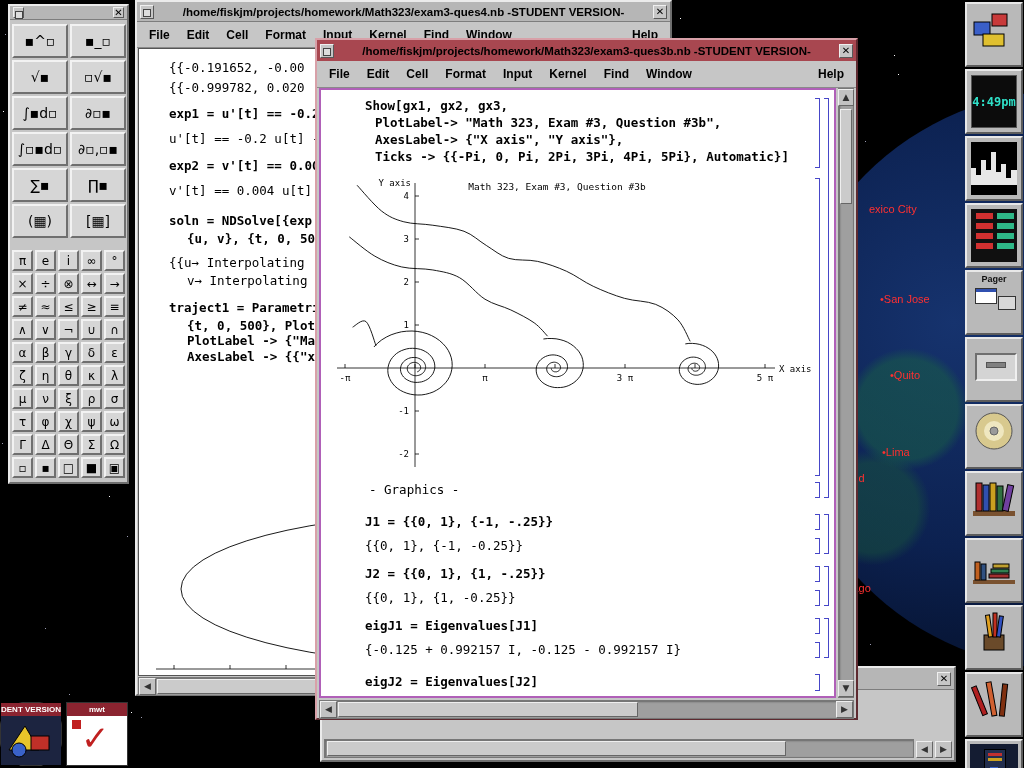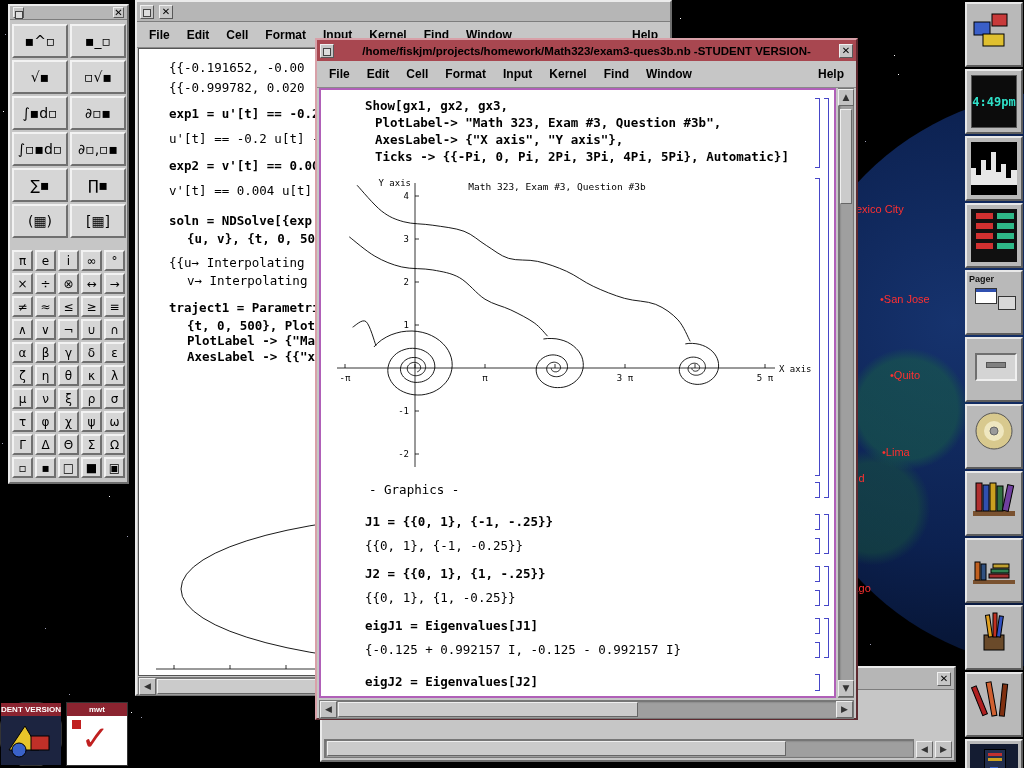--- a/index.html
+++ b/index.html
@@ -61,21 +61,21 @@
                  text-align:center;overflow:hidden;white-space:nowrap;}
   .dicon .dbody{position:relative;height:49px;}
   svg text{font-family:"DejaVu Sans Mono",monospace;}
 </style>
 </head>
 <body>
 
 <div id="stars" style="box-shadow: rgb(255, 255, 255) 596px 399px 0px, rgb(154, 154, 176) 715px 578px 0px, rgb(154, 154, 176) 533px 116px 0px, rgb(255, 255, 255) 231px 220px 0px, rgb(154, 154, 176) 727px 515px 0px, rgb(255, 255, 255) 262px 80px 0px, rgb(154, 154, 176) 870px 644px 0px, rgb(154, 154, 176) 287px 646px 0px, rgb(255, 255, 255) 784px 739px 0px, rgb(154, 154, 176) 117px 258px 0px, rgb(154, 154, 176) 57px 206px 0px, rgb(154, 154, 176) 786px 208px 0px, rgb(154, 154, 176) 2px 443px 0px, rgb(255, 255, 255) 667px 539px 0px, rgb(255, 255, 255) 832px 176px 0px, rgb(154, 154, 176) 438px 704px 0px, rgb(154, 154, 176) 866px 222px 0px, rgb(154, 154, 176) 500px 19px 0px, rgb(154, 154, 176) 959px 185px 0px, rgb(154, 154, 176) 629px 563px 0px, rgb(154, 154, 176) 826px 466px 0px, rgb(154, 154, 176) 90px 206px 0px, rgb(154, 154, 176) 921px 749px 0px, rgb(154, 154, 176) 833px 170px 0px, rgb(154, 154, 176) 73px 19px 0px, rgb(255, 255, 255) 364px 416px 0px, rgb(154, 154, 176) 434px 291px 0px, rgb(154, 154, 176) 644px 319px 0px, rgb(255, 255, 255) 775px 331px 0px, rgb(154, 154, 176) 175px 523px 0px, rgb(154, 154, 176) 782px 482px 0px, rgb(154, 154, 176) 427px 180px 0px, rgb(154, 154, 176) 337px 414px 0px, rgb(154, 154, 176) 1011px 632px 0px, rgb(154, 154, 176) 100px 732px 0px, rgb(154, 154, 176) 609px 95px 0px, rgb(154, 154, 176) 851px 514px 0px, rgb(255, 255, 255) 799px 494px 0px, rgb(154, 154, 176) 345px 98px 0px, rgb(154, 154, 176) 69px 694px 0px, rgb(154, 154, 176) 725px 390px 0px, rgb(154, 154, 176) 93px 413px 0px, rgb(255, 255, 255) 973px 22px 0px, rgb(154, 154, 176) 957px 468px 0px, rgb(154, 154, 176) 536px 353px 0px, rgb(154, 154, 176) 237px 168px 0px, rgb(154, 154, 176) 339px 760px 0px, rgb(154, 154, 176) 236px 539px 0px, rgb(154, 154, 176) 724px 679px 0px, rgb(255, 255, 255) 65px 419px 0px, rgb(255, 255, 255) 656px 185px 0px, rgb(154, 154, 176) 961px 130px 0px, rgb(154, 154, 176) 249px 138px 0px, rgb(154, 154, 176) 247px 591px 0px, rgb(154, 154, 176) 57px 153px 0px, rgb(154, 154, 176) 45px 628px 0px, rgb(255, 255, 255) 894px 55px 0px, rgb(154, 154, 176) 198px 598px 0px, rgb(154, 154, 176) 388px 422px 0px, rgb(154, 154, 176) 709px 553px 0px, rgb(154, 154, 176) 420px 239px 0px, rgb(154, 154, 176) 810px 702px 0px, rgb(255, 255, 255) 55px 55px 0px, rgb(255, 255, 255) 570px 439px 0px, rgb(255, 255, 255) 843px 640px 0px, rgb(154, 154, 176) 51px 302px 0px, rgb(154, 154, 176) 37px 363px 0px, rgb(154, 154, 176) 628px 647px 0px, rgb(255, 255, 255) 680px 18px 0px, rgb(154, 154, 176) 578px 235px 0px, rgb(154, 154, 176) 171px 14px 0px, rgb(154, 154, 176) 722px 58px 0px, rgb(154, 154, 176) 703px 99px 0px, rgb(255, 255, 255) 3px 111px 0px, rgb(154, 154, 176) 765px 268px 0px, rgb(154, 154, 176) 703px 292px 0px, rgb(154, 154, 176) 844px 511px 0px, rgb(154, 154, 176) 5px 34px 0px, rgb(154, 154, 176) 362px 399px 0px, rgb(154, 154, 176) 764px 528px 0px, rgb(154, 154, 176) 96px 213px 0px, rgb(154, 154, 176) 739px 125px 0px, rgb(255, 255, 255) 872px 338px 0px, rgb(154, 154, 176) 127px 536px 0px, rgb(255, 255, 255) 996px 402px 0px, rgb(255, 255, 255) 311px 445px 0px, rgb(154, 154, 176) 982px 51px 0px, rgb(154, 154, 176) 545px 231px 0px, rgb(154, 154, 176) 200px 477px 0px, rgb(154, 154, 176) 268px 441px 0px, rgb(154, 154, 176) 244px 356px 0px, rgb(255, 255, 255) 109px 496px 0px, rgb(255, 255, 255) 841px 38px 0px, rgb(154, 154, 176) 886px 563px 0px, rgb(255, 255, 255) 403px 76px 0px, rgb(154, 154, 176) 639px 748px 0px, rgb(255, 255, 255) 677px 331px 0px, rgb(154, 154, 176) 843px 474px 0px, rgb(154, 154, 176) 655px 743px 0px, rgb(154, 154, 176) 158px 485px 0px, rgb(154, 154, 176) 949px 204px 0px, rgb(154, 154, 176) 545px 517px 0px, rgb(154, 154, 176) 206px 145px 0px, rgb(255, 255, 255) 598px 475px 0px, rgb(255, 255, 255) 742px 700px 0px, rgb(154, 154, 176) 141px 717px 0px, rgb(255, 255, 255) 1006px 103px 0px, rgb(154, 154, 176) 405px 193px 0px, rgb(255, 255, 255) 308px 414px 0px, rgb(154, 154, 176) 333px 265px 0px, rgb(154, 154, 176) 424px 236px 0px, rgb(255, 255, 255) 418px 199px 0px, rgb(154, 154, 176) 783px 693px 0px, rgb(154, 154, 176) 305px 215px 0px, rgb(154, 154, 176) 865px 141px 0px, rgb(154, 154, 176) 990px 195px 0px, rgb(154, 154, 176) 885px 484px 0px, rgb(154, 154, 176) 606px 731px 0px, rgb(255, 255, 255) 688px 99px 0px, rgb(255, 255, 255) 589px 13px 0px, rgb(255, 255, 255) 115px 138px 0px, rgb(255, 255, 255) 898px 74px 0px, rgb(154, 154, 176) 347px 496px 0px, rgb(154, 154, 176) 350px 276px 0px, rgb(255, 255, 255) 131px 712px 0px, rgb(154, 154, 176) 42px 444px 0px, rgb(154, 154, 176) 199px 572px 0px, rgb(255, 255, 255) 644px 576px 0px, rgb(255, 255, 255) 649px 701px 0px, rgb(154, 154, 176) 506px 680px 0px, rgb(154, 154, 176) 49px 240px 0px, rgb(255, 255, 255) 396px 58px 0px, rgb(255, 255, 255) 482px 660px 0px, rgb(154, 154, 176) 808px 676px 0px, rgb(255, 255, 255) 341px 729px 0px, rgb(154, 154, 176) 293px 680px 0px, rgb(154, 154, 176) 468px 320px 0px, rgb(154, 154, 176) 660px 550px 0px, rgb(255, 255, 255) 695px 587px 0px, rgb(154, 154, 176) 120px 318px 0px, rgb(154, 154, 176) 893px 227px 0px, rgb(255, 255, 255) 942px 738px 0px, rgb(154, 154, 176) 691px 72px 0px, rgb(255, 255, 255) 323px 702px 0px, rgb(154, 154, 176) 986px 522px 0px, rgb(154, 154, 176) 252px 260px 0px, rgb(255, 255, 255) 613px 559px 0px, rgb(255, 255, 255) 404px 39px 0px, rgb(255, 255, 255) 817px 245px 0px, rgb(154, 154, 176) 875px 438px 0px;"></div>
 <div id="earth"></div>
 <div id="cities">
-    <div class="city" style="left: 856px; top: 203px;">exico City</div>
+    <div class="city" style="left: 856px; top: 203px; padding-left: 13px;">exico City</div>
     <div class="city" style="left: 880px; top: 293px;">•San Jose</div>
     <div class="city" style="left: 890px; top: 369px;">•Quito</div>
     <div class="city" style="left: 882px; top: 446px;">•Lima</div>
     <div class="city" style="left: 850px; top: 472px;">ind</div>
     <div class="city" style="left: 847px; top: 582px;">tiago</div>
   </div>
 
 <div id="palette" class="window" style="left:8px;top:4px;width:121px;height:480px;">
   <div class="titlebar" style="height:14px;">
     <span class="tb-btn tb-mini" style="width:11px;height:11px;flex-basis:11px;"></span>
@@ -146,20 +146,21 @@
       <div class="pbtn small">▪</div>
       <div class="pbtn small">□</div>
       <div class="pbtn small">■</div>
       <div class="pbtn small">▣</div>
     </div>
 </div>
 
 <div id="back-window" class="window" style="left:135px;top:0;width:537px;height:696px;z-index:10;">
   <div class="titlebar">
     <span class="tb-btn tb-mini"></span>
+    <span class="title">/home/fiskjm/projects/homework/Math323/exam3-ques4.nb  -STUDENT VERSION-</span>
     <span class="tb-btn">✕</span>
   </div>
   <div class="menubar" id="back-menus" style="top:20px;height:26px;">
       <span class="menu-item">File</span>
       <span class="menu-item">Edit</span>
       <span class="menu-item">Cell</span>
       <span class="menu-item">Format</span>
       <span class="menu-item">Input</span>
       <span class="menu-item">Kernel</span>
       <span class="menu-item">Find</span>
@@ -340,21 +341,21 @@
         <div style="position:absolute;left:5px;top:14px;width:17px;height:6px;background:#d03030;"></div>
         <div style="position:absolute;left:26px;top:14px;width:17px;height:6px;background:#2fb888;"></div>
         <div style="position:absolute;left:5px;top:24px;width:17px;height:6px;background:#d03030;"></div>
         <div style="position:absolute;left:26px;top:24px;width:17px;height:6px;background:#2fb888;"></div>
         <div style="position:absolute;left:5px;top:34px;width:17px;height:6px;background:#d03030;"></div>
         <div style="position:absolute;left:26px;top:34px;width:17px;height:6px;background:#2fb888;"></div>
       </div>
     </div>
     <div class="tile">
       <div style="position:absolute;inset:2px;">
-        <div style="font:bold 9px 'Liberation Sans';color:#111;">Pager</div>
+        <div style="text-align:center;font:bold 9px 'Liberation Sans';color:#111;">Pager</div>
         <div style="position:absolute;left:6px;top:14px;width:20px;height:14px;background:#fff;border:1px solid #333;">
           <div style="height:3px;background:#3050b0;"></div>
         </div>
         <div style="position:absolute;left:29px;top:22px;width:16px;height:12px;background:#d8d8d8;border:1px solid #333;"></div>
       </div>
     </div>
     <div class="tile">
       <div style="position:absolute;left:8px;top:14px;width:38px;height:24px;background:#d4d4d4;border:2px solid;border-color:#6f6f6f #efefef #efefef #6f6f6f;">
         <div style="margin:7px auto;width:18px;height:4px;background:#808080;border:1px solid #555;"></div>
       </div>

